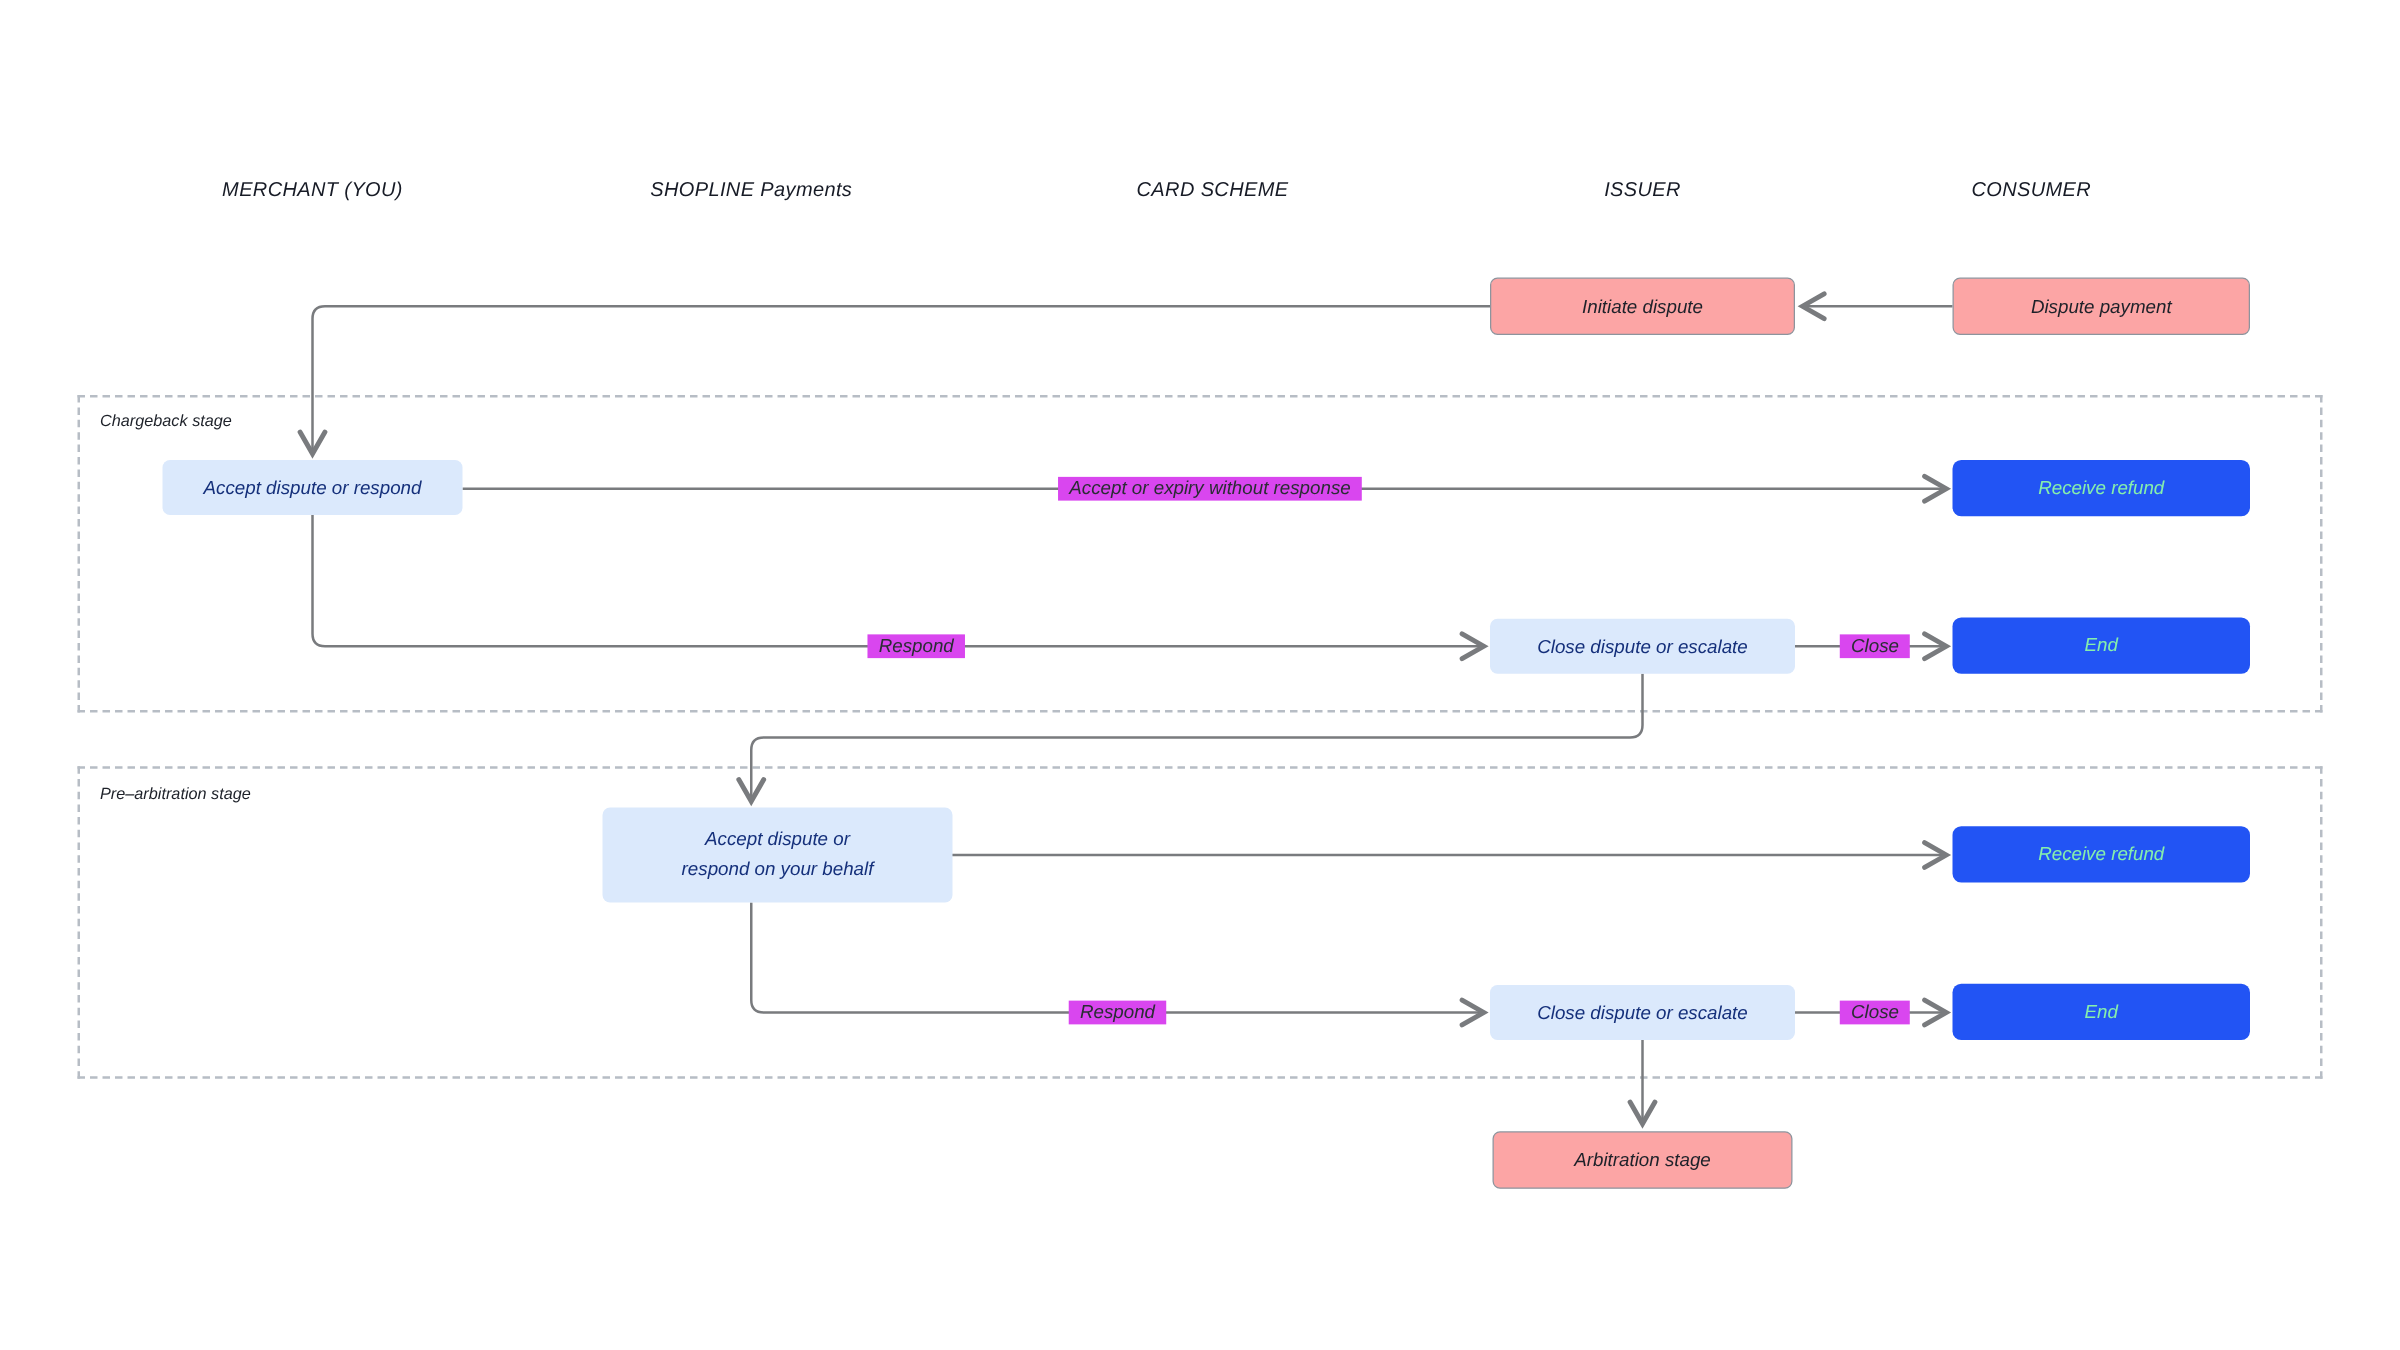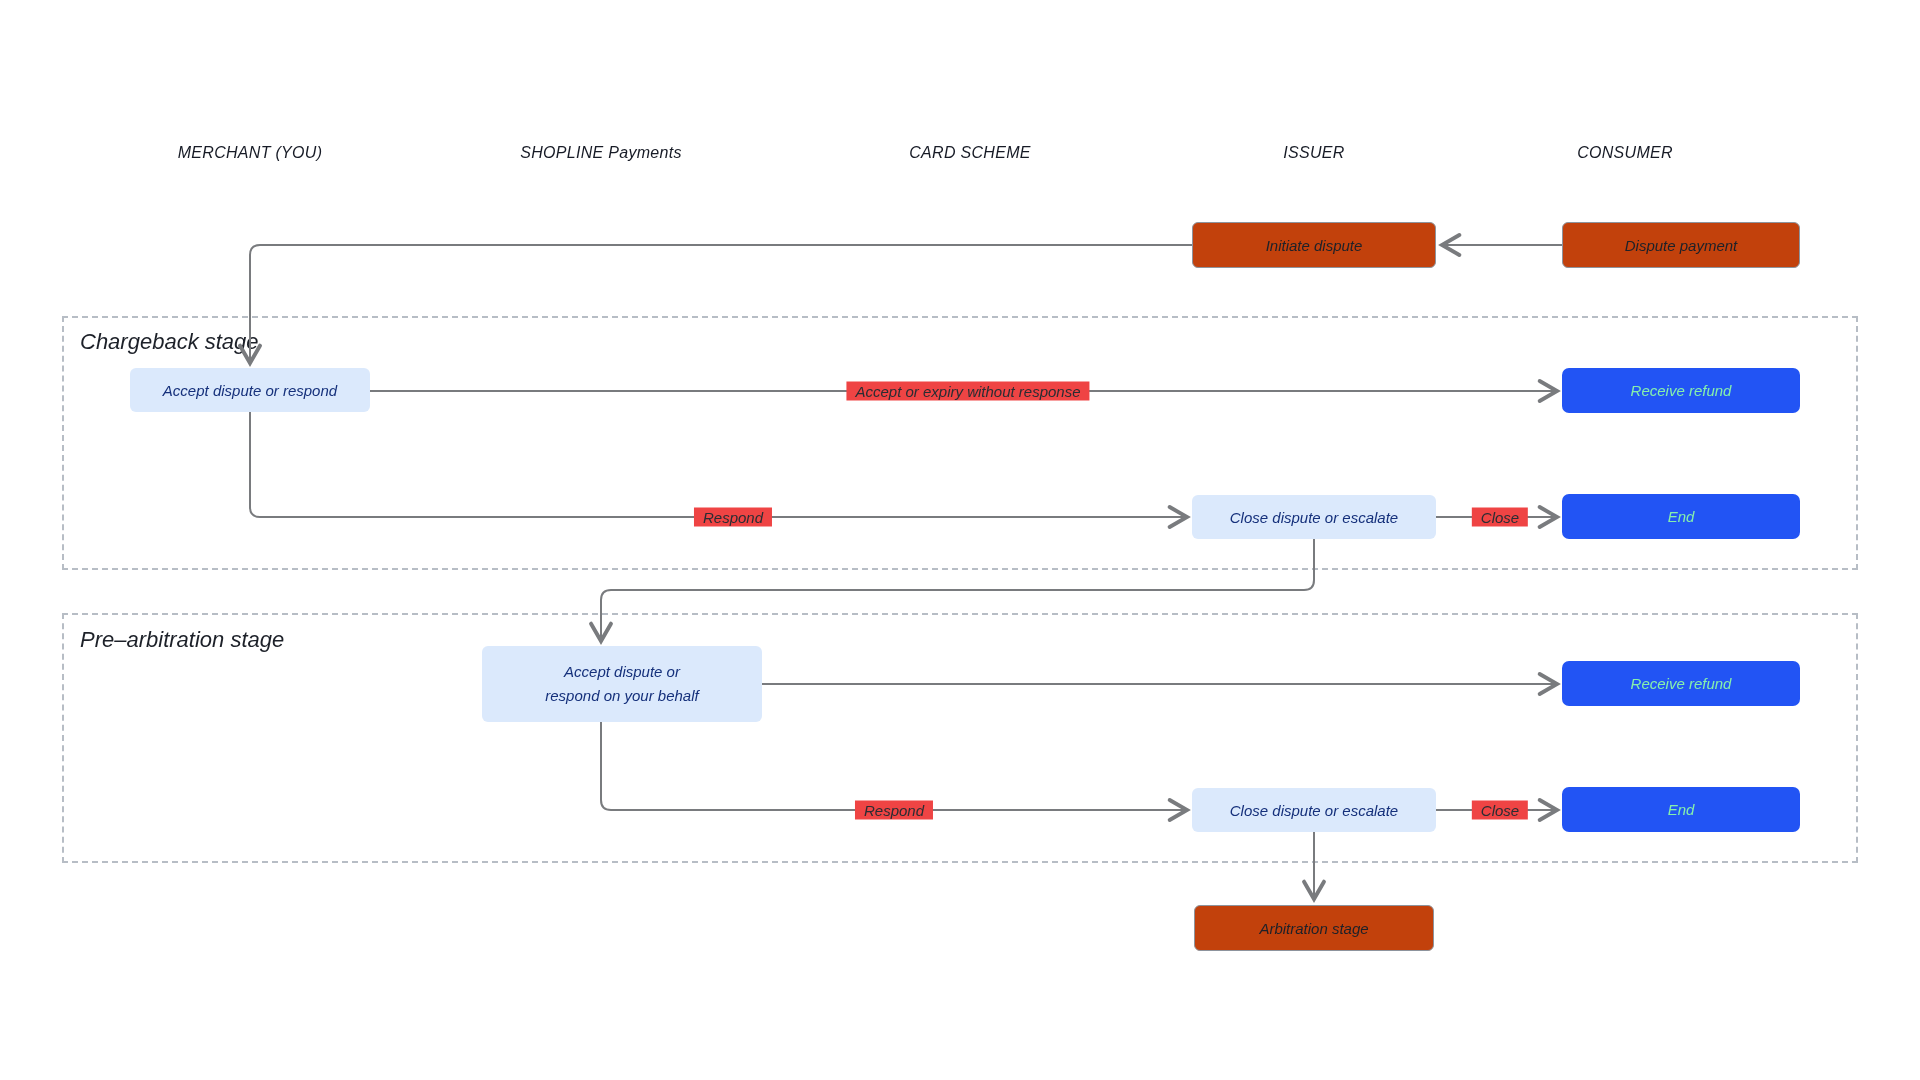--- a/index.html
+++ b/index.html
@@ -8,38 +8,38 @@
     font-family:"Liberation Sans","DejaVu Sans",sans-serif;overflow:hidden;font-style:italic;
   }
   .col-header{
     position:absolute;top:144px;transform:translateX(-50%);
     font-size:16px;font-weight:500;color:#171b26;letter-spacing:.3px;white-space:nowrap;
   }
   .stage{
     position:absolute;border:2px dashed #b7bdc5;background:transparent;box-sizing:border-box;
   }
   .stage-label{
-    position:absolute;font-size:22px;color:#1d2129;white-space:nowrap;
+    position:absolute;font-size:13px;color:#1d2129;white-space:nowrap;
   }
   .node{
     position:absolute;display:flex;align-items:center;justify-content:center;
     text-align:center;font-size:15px;box-sizing:border-box;border-radius:6px;white-space:nowrap;
   }
   .node.gray{
-    background:#c2410c;border:1.4px solid #8d949d;color:#1d2129;
+    background:#fca5a5;border:1.4px solid #8d949d;color:#1d2129;
   }
   .node.lblue{
     background:var(--light-blue,#dbe9fc);color:var(--navy,#15307b);font-weight:500;
   }
   .node.blue{
     background:var(--primary,#2254f4);color:#86efac;border-radius:7px;font-weight:400;
   }
   .node .wrap2{white-space:normal;width:170px;line-height:24px;}
   .edge-label{
-    position:absolute;transform:translate(-50%,-50%);background:#ef4444;
+    position:absolute;transform:translate(-50%,-50%);background:#d946ef;
     padding:1px 9px;font-size:15px;color:#2a2d33;white-space:nowrap;
   }
   svg.connectors{position:absolute;left:0;top:0;pointer-events:none;}
 </style>
 </head>
 <body>
 
 <div class="canvas">
 
   <div class="col-header" style="left:250px">MERCHANT (YOU)</div>

